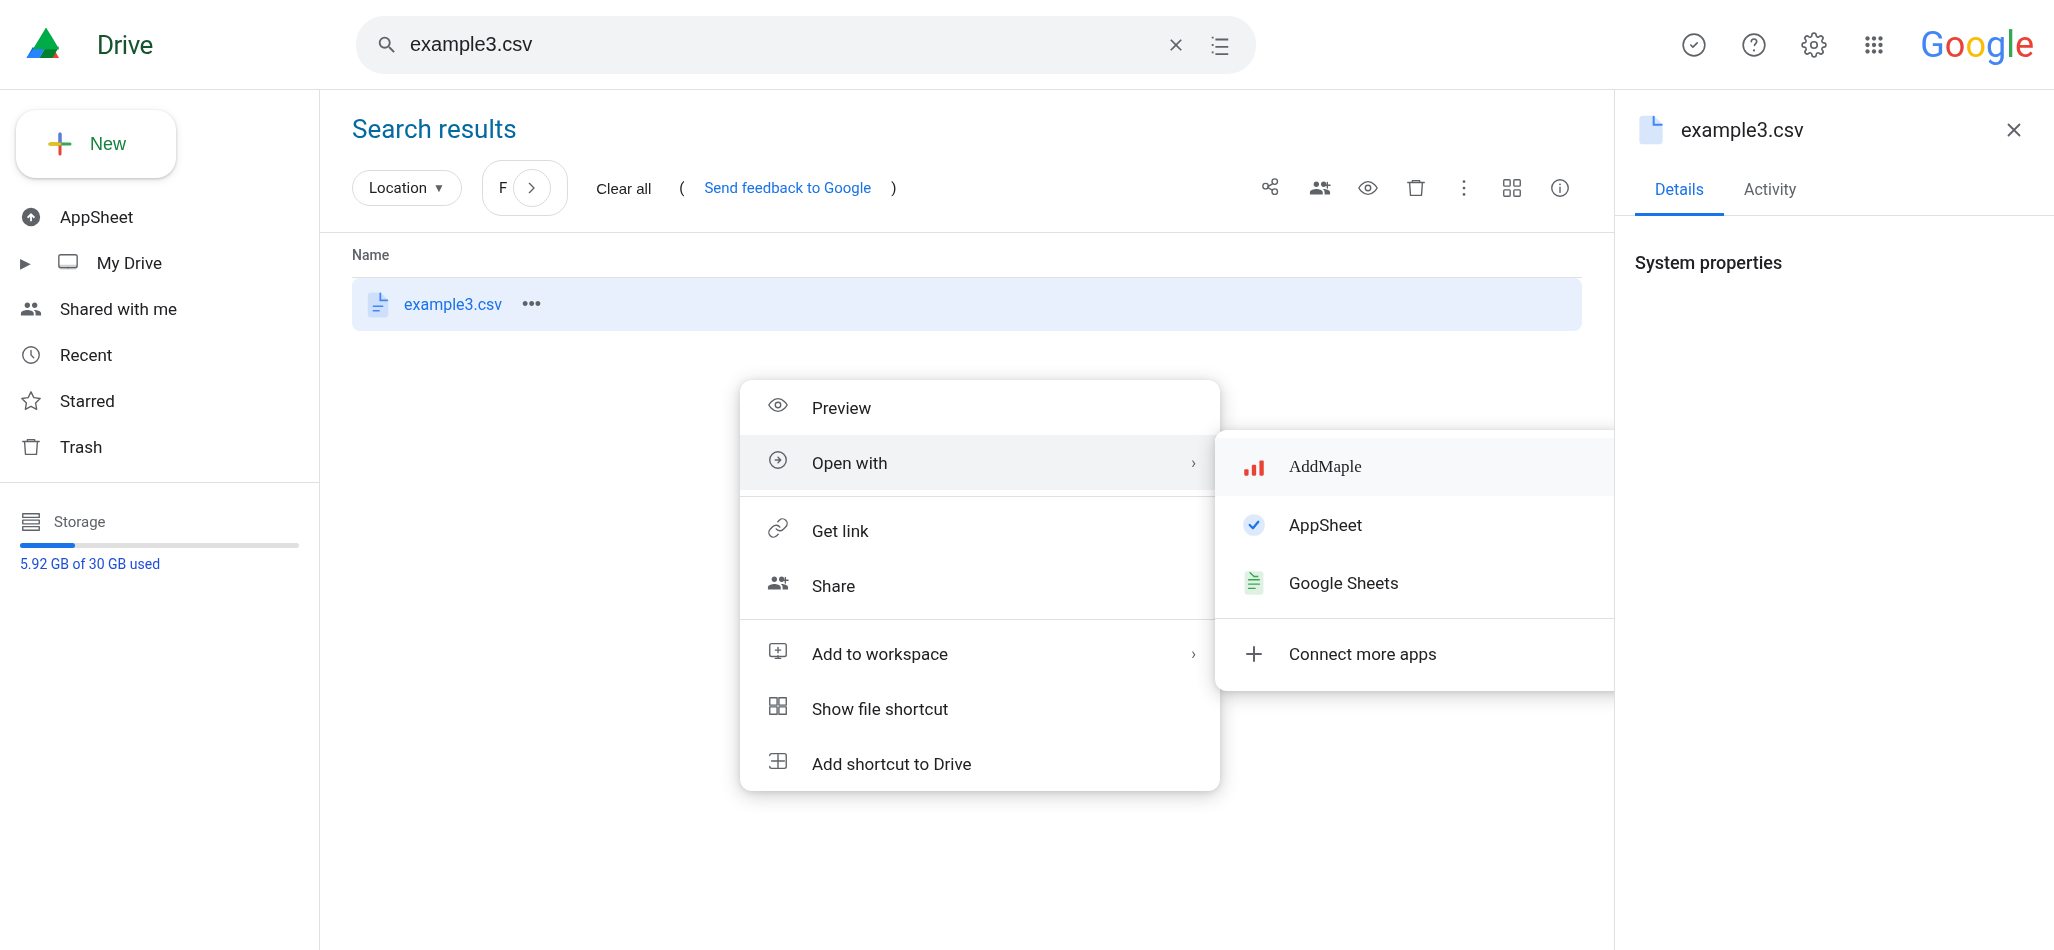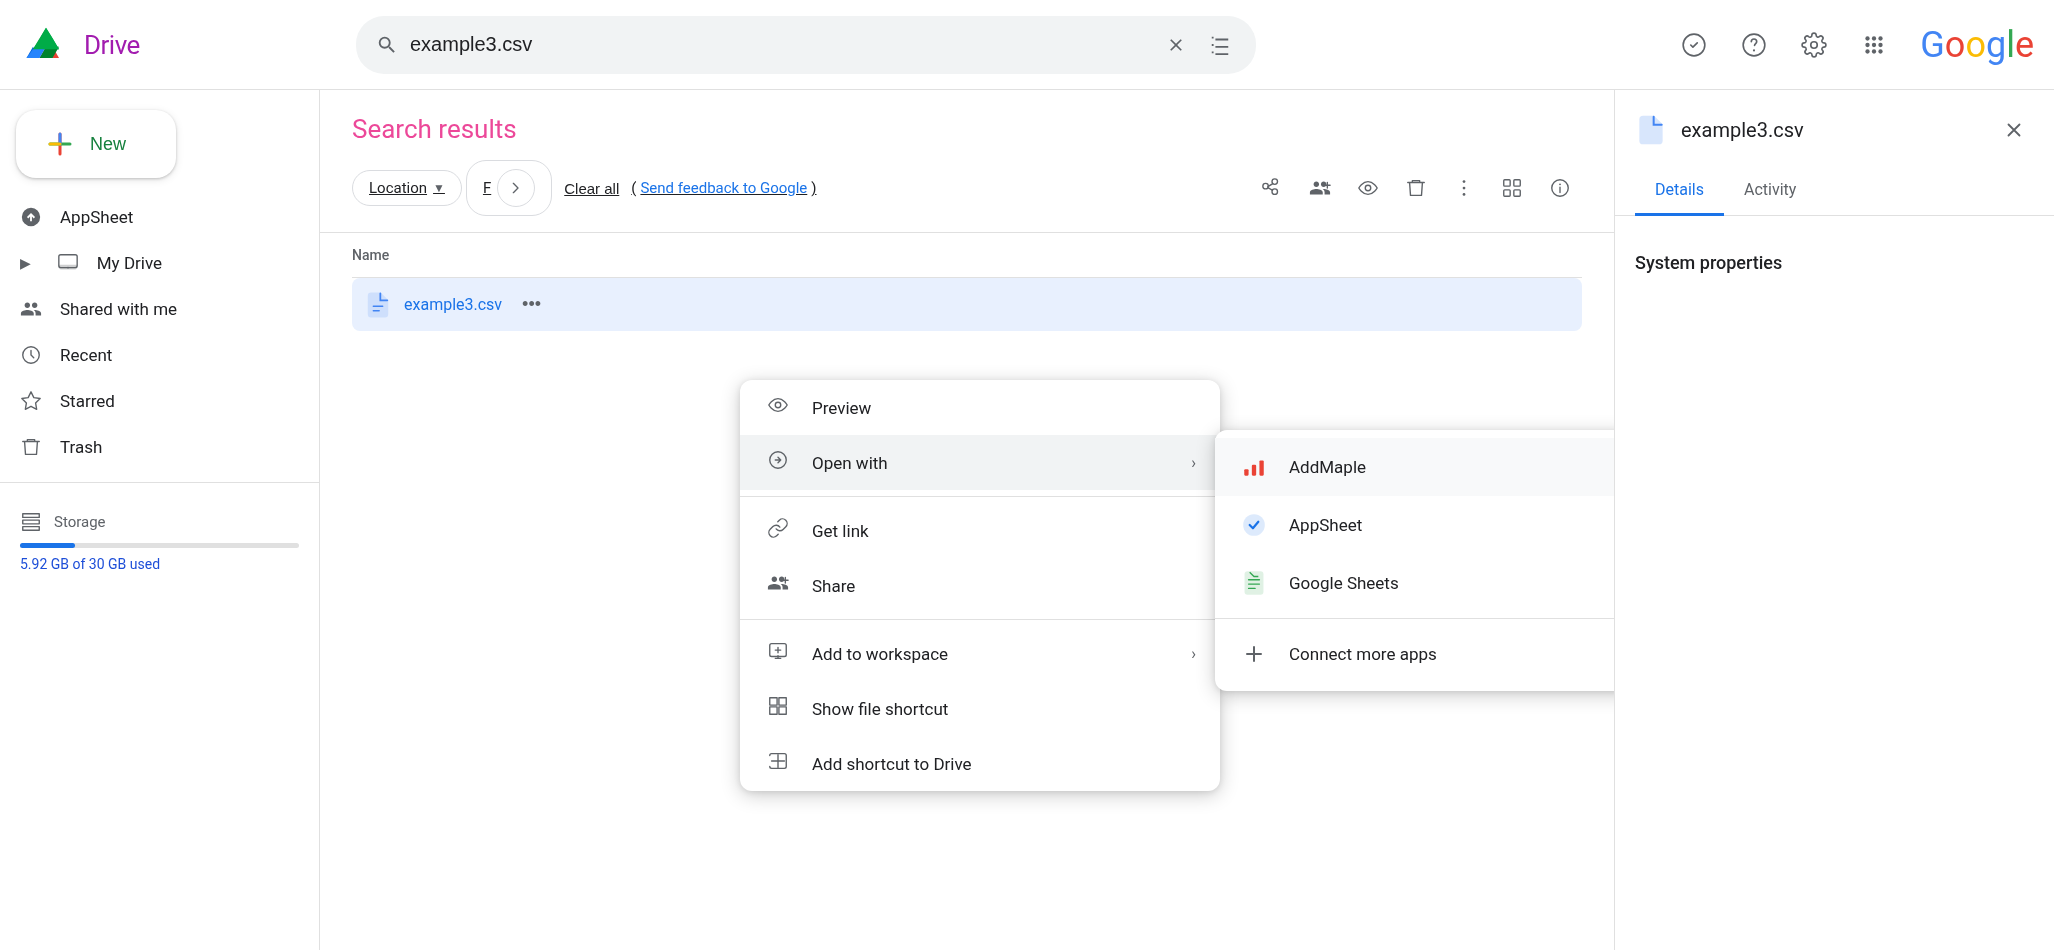--- a/index.html
+++ b/index.html
@@ -19,23 +19,24 @@
       align-items: center;
       gap: 12px;
       min-width: 320px;
     }
     .logo-icon {
       width: 52px;
       height: 52px;
     }
     .logo-text {
       font-size: 26px;
-      color: #a21caf;
+      color: #14532d;
       font-weight: 400;
       letter-spacing: -0.5px;
+      margin-left: 13px;
     }
     .search-bar {
       flex: 1;
       max-width: 900px;
       display: flex;
       align-items: center;
       background: #f1f3f4;
       border-radius: 28px;
       height: 58px;
       padding: 0 20px;
@@ -144,28 +145,27 @@
     }
 
     
     .results-header {
       padding: 24px 32px 16px 32px;
       border-bottom: 1px solid #e0e0e0;
     }
     .results-title {
       font-size: 26px;
       font-weight: 400;
-      color: #ec4899;
+      color: #0369a1;
       margin-bottom: 16px;
     }
     .filter-row {
       display: flex;
       align-items: center;
-      gap: 4px;
-      text-decoration: underline;
+      gap: 20px;
     }
     .filter-chip {
       display: flex;
       align-items: center;
       gap: 6px;
       padding: 8px 16px;
       border: 1px solid #dadce0;
       border-radius: 20px;
       cursor: pointer;
       font-size: 15px;
@@ -354,21 +354,21 @@
     }
     .submenu-item {
       display: flex;
       align-items: center;
       gap: 20px;
       padding: 14px 24px;
       cursor: pointer;
       font-size: 17px;
       color: #202124;
     }
-    .submenu-item.highlighted { background: #f8f9fa; }
+    .submenu-item.highlighted { background: #f8f9fa; font-family: Liberation Serif, serif; }
     .submenu-icon { width: 30px; height: 30px; border-radius: 6px; display: flex; align-items: center; justify-content: center; font-size: 18px; }
     .submenu-divider { height: 1px; background: #e0e0e0; margin: 6px 0; }
     .addmaple-icon { background: transparent; }
     .appsheet-icon { background: transparent; }
     .gsheets-icon { background: transparent; }
   </style>
 </head>
 <body>
 
 <div class="header">

